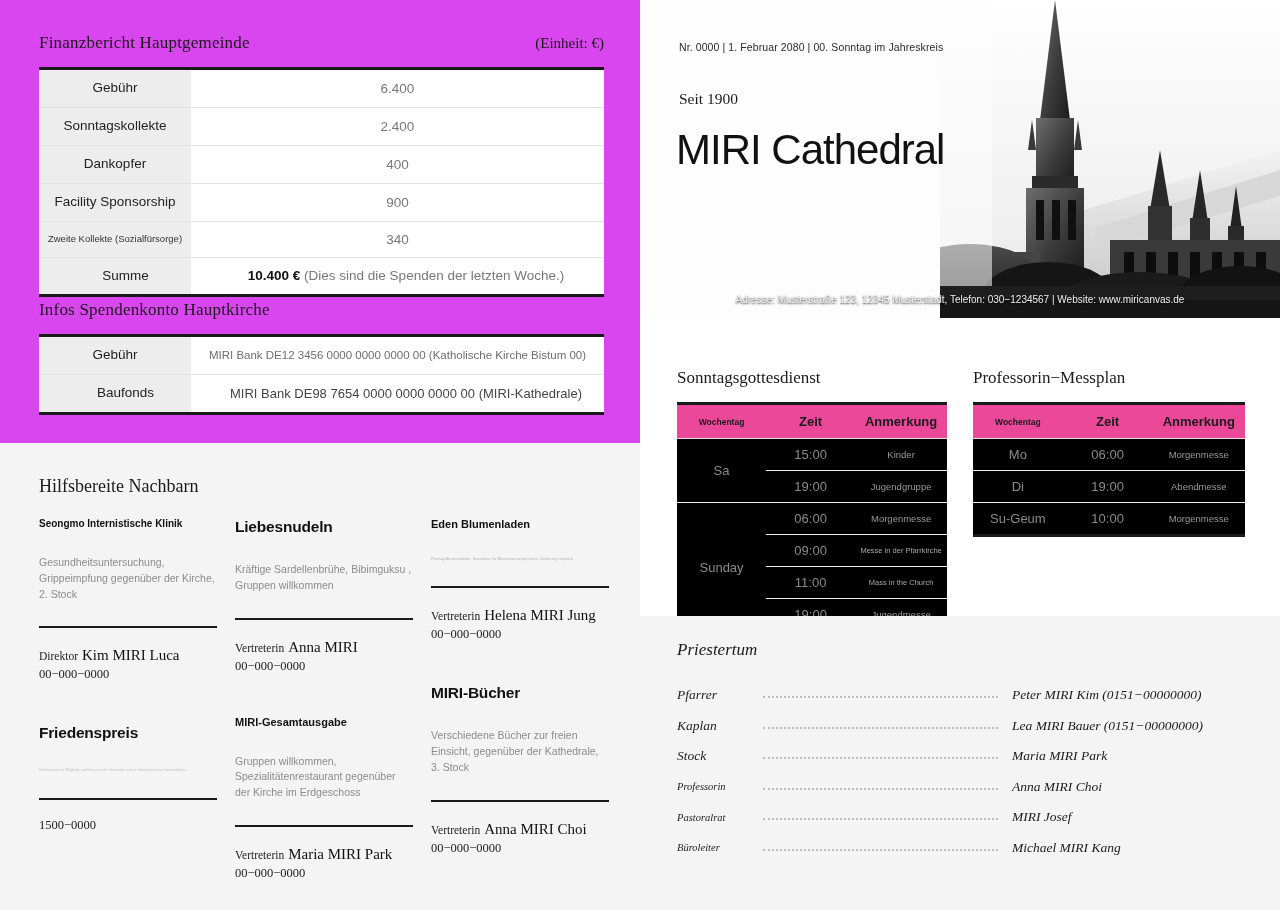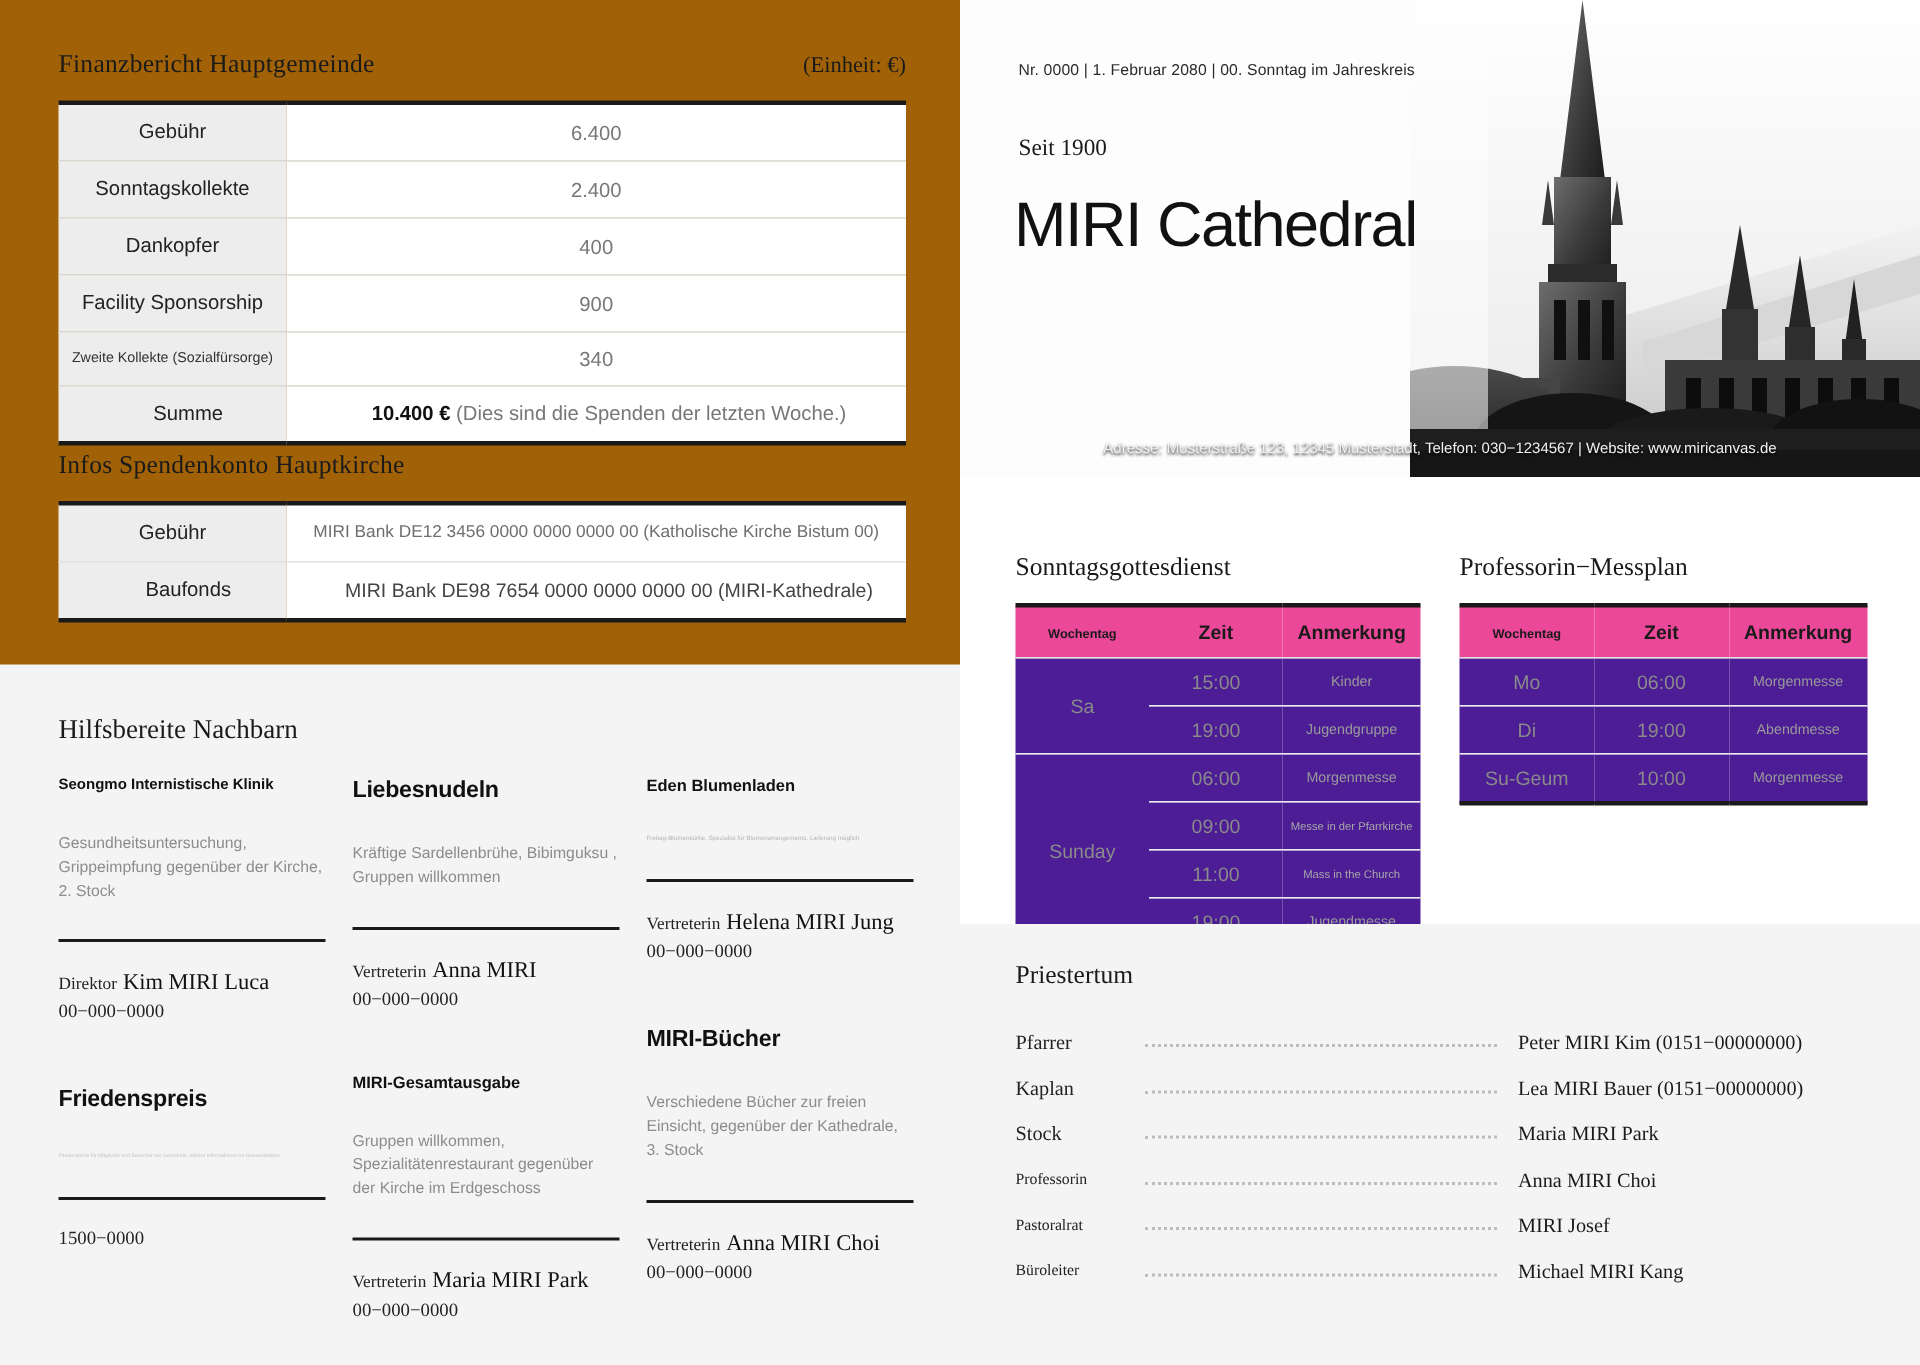--- a/index.html
+++ b/index.html
@@ -5,21 +5,21 @@
   * { box-sizing: border-box; margin: 0; padding: 0; }
   html, body {
     width: 1280px; height: 910px;
     background: #ffffff;
     font-family: "Liberation Sans", sans-serif;
     overflow: hidden;
   }
   .page { position: relative; width: 1280px; height: 910px; background: #fff; }
 
   
-  .left-col { position: absolute; left: 0; top: 0; width: 640px; height: 910px; background: #a16207; }
+  .left-col { position: absolute; left: 0; top: 0; width: 640px; height: 910px; background: #d946ef; }
 
   .finance-block { position: absolute; left: 39px; top: 33px; width: 565px; }
   .block-head { display: flex; align-items: baseline; justify-content: space-between; }
   .block-title {
     font-family: "Liberation Serif", serif;
     font-size: 17px; color: #1a1a1a; letter-spacing: .2px;
   }
   .block-unit {
     font-family: "Liberation Serif", serif;
     font-size: 15px; color: #1a1a1a;
@@ -111,31 +111,31 @@
     font-family: "Liberation Serif", serif; font-size: 17px; color: #1a1a1a; margin-bottom: 14px; margin-top: 28px;
   }
   table.sch { width: 100%; border-collapse: collapse; table-layout: fixed; }
   table.sch th {
     background: #ec4899; font-size: 13px; color: #1a1a1a; padding: 9px 2px;
     border-top: 3px solid #1a1a1a; border-bottom: 1px solid #e0e0e0;
   }
   table.sch th.day-h { font-size: 8.5px; font-weight: bold; }
   table.sch td {
     text-align: center; font-size: 13px; color: #8a8a8a;
-    padding: 8px 2px; border-bottom: 1px solid #ededed; background: #4c1d95;
+    padding: 8px 2px; border-bottom: 1px solid #ededed; background: #000000;
   }
   table.sch td.daycell { color: #8a8a8a; font-size: 13px; vertical-align: middle; }
   table.sch td.note-sm { font-size: 7.5px; color: #a8a8a8; }
   table.sch td.note-md { font-size: 9.5px; color: #9a9a9a; }
   table.sch tr.last td { border-bottom: 3px solid #1a1a1a; }
   .col-day { width: 33%; } .col-time { width: 33%; } .col-note { width: 34%; }
 
   
   .priest {
-    position: absolute; left: 0; top: 616px; width: 640px; height: 294px; background: #f4f4f4;
+    position: absolute; left: 0; top: 616px; width: 640px; height: 294px; background: #f4f4f4; font-style: italic;
   }
   .priest-title {
     position: absolute; left: 37px; top: 24px;
     font-family: "Liberation Serif", serif; font-size: 17px; color: #1a1a1a;
   }
   .priest-list { position: absolute; left: 37px; top: 64px; width: 565px; }
   .prow { display: flex; align-items: center; height: 30.5px; }
   .prole {
     font-family: "Liberation Serif", serif; font-size: 13.5px; color: #222;
     width: 80px; flex: none;

